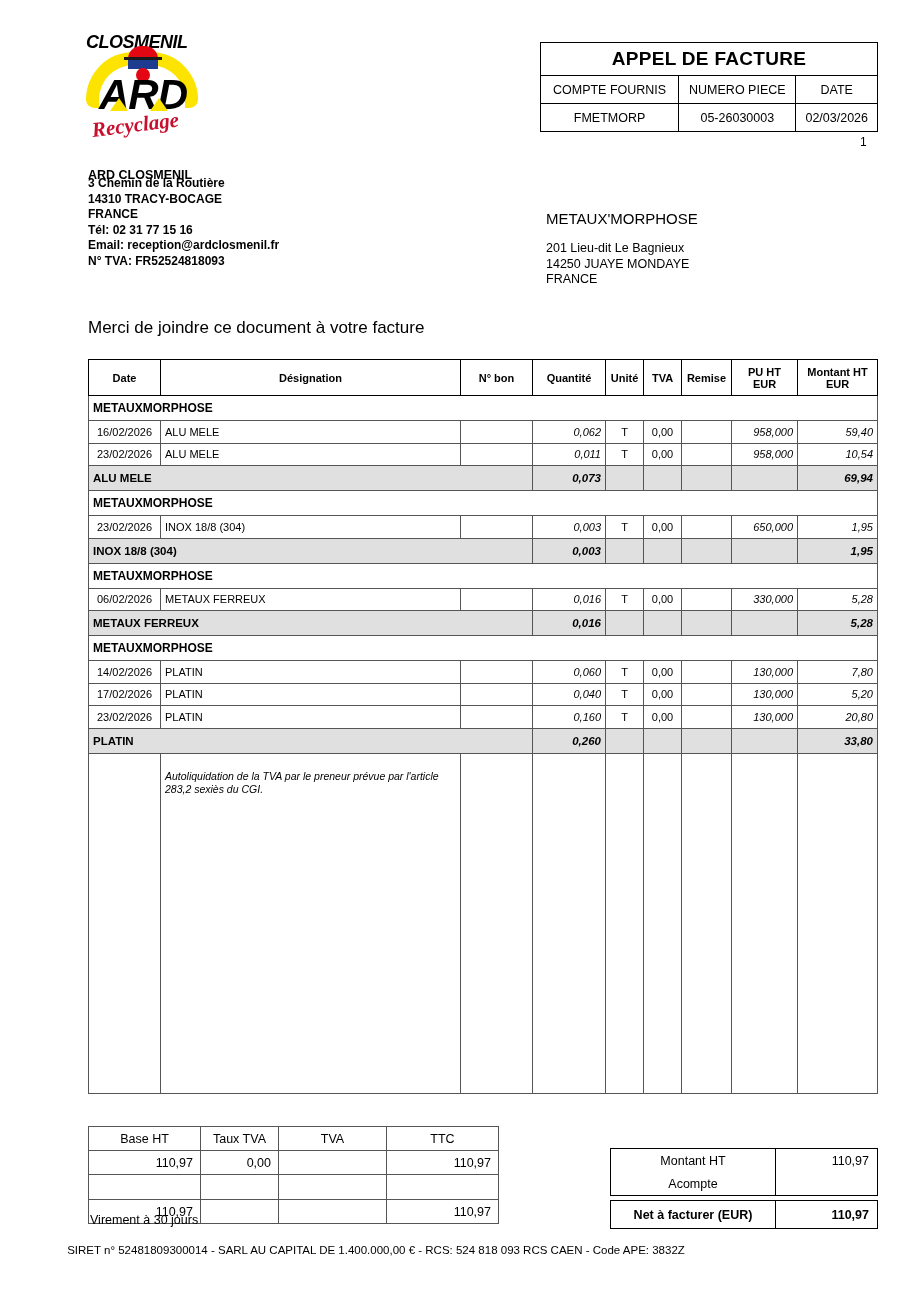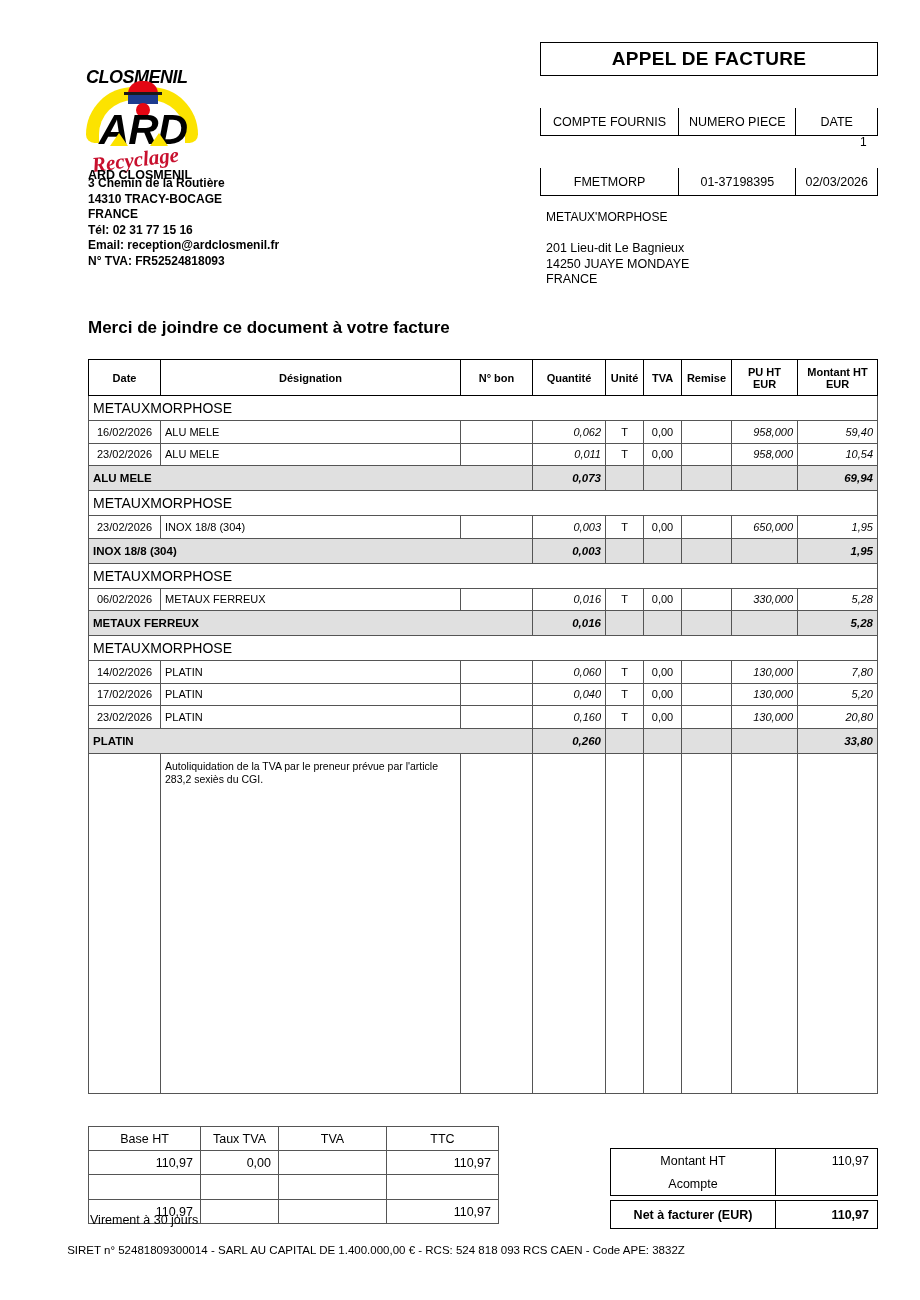--- a/index.html
+++ b/index.html
@@ -8,21 +8,21 @@
     width: 920px;
     height: 1300px;
     background: #ffffff;
     font-family: "Liberation Sans", sans-serif;
     color: #000000;
     position: relative;
     overflow: hidden;
   }
 
   
-  .logo-wrap { position: absolute; left: 78px; top: 30px; width: 130px; height: 115px; margin-top: 35px; }
+  .logo-wrap { position: absolute; left: 78px; top: 30px; width: 130px; height: 115px; }
   .logo-closmenil {
     position: absolute; left: 8px; top: 2px;
     font-size: 18px; font-weight: bold; font-style: italic;
     letter-spacing: -0.5px;
     font-family: "Liberation Sans", sans-serif;
   }
   .logo-arc {
     position: absolute; left: 8px; top: 22px; width: 112px; height: 62px;
     border: 13px solid #FCE300;
     border-radius: 56px 56px 10px 10px;
@@ -71,39 +71,39 @@
   .sender-name { position: absolute; left: 88px; top: 168px; font-size: 12.5px; font-weight: bold; }
   .sender-addr { position: absolute; left: 88px; top: 176px; font-size: 12px; font-weight: bold; line-height: 15.5px; }
 
   
   .hdr { position: absolute; left: 540px; top: 42px; width: 338px; }
   .hdr-title {
     border: 1.2px solid #000; height: 34px;
     display: flex; align-items: center; justify-content: center;
     font-size: 19px; font-weight: bold; letter-spacing: 0.3px;
   }
-  .hdr-table { display: flex; border: 1.2px solid #000; border-top: none; margin-top: 32px; }
+  .hdr-table { display: flex; border: 1.2px solid #000; border-top: none; }
   .hdr-table:last-of-type { border-top: none; }
   .hdr-cell {
     border-right: 1.2px solid #000; height: 27px;
     display: flex; align-items: center; justify-content: center;
     font-size: 12.5px;
   }
   .hdr-cell:last-child { border-right: none; }
   .hc1 { width: 139px; }
   .hc2 { width: 118px; }
   .hc3 { width: 81px; }
   .hdr-page { position: absolute; left: 860px; top: 135px; font-size: 12px; }
 
   
-  .cust-name { position: absolute; left: 546px; top: 210px; font-size: 12px; }
+  .cust-name { position: absolute; left: 546px; top: 210px; font-size: 15px; }
   .cust-addr { position: absolute; left: 546px; top: 241px; font-size: 12.5px; line-height: 15.5px; }
 
   
-  .doc-title { position: absolute; left: 88px; top: 318px; font-size: 17px; font-weight: bold; }
+  .doc-title { position: absolute; left: 88px; top: 318px; font-size: 17px; font-weight: normal; }
 
   
   .tbl { position: absolute; left: 88px; top: 359px; width: 789px;
          border-collapse: collapse; table-layout: fixed; }
   .tbl th, .tbl td {
     border: 1px solid #555; font-size: 11px; padding: 0 4px;
     vertical-align: middle;
   }
   .tbl thead th {
     border: 1.3px solid #000;
@@ -113,28 +113,28 @@
   .c-date   { width: 72px; }
   .c-desig  { width: 300px; }
   .c-bon    { width: 72px; }
   .c-qte    { width: 73px; }
   .c-unite  { width: 38px; }
   .c-tva    { width: 38px; }
   .c-rem    { width: 50px; }
   .c-pu     { width: 66px; }
   .c-mht    { width: 80px; }
 
-  tr.grp td { height: 25px; font-weight: normal; font-size: 14px; }
+  tr.grp td { height: 25px; font-weight: bold; font-size: 12px; }
   tr.item td { height: 22.5px; }
   tr.total td { height: 25px; background: #e0e0e0; font-weight: bold; font-size: 11.5px; }
   .ta-r { text-align: right; font-style: italic; }
   .ta-c { text-align: center; }
   .no-side { border-left: none; border-right: none; }
 
-  tr.noterow td { vertical-align: top; height: 340px; padding-top: 6px; }
+  tr.noterow td { vertical-align: top; height: 340px; padding-top: 16px; font-style: italic; }
   .note-txt { font-size: 10.5px; line-height: 13px; }
 
   
   .vat { position: absolute; left: 88px; top: 1126px; width: 410px;
          border-collapse: collapse; table-layout: fixed; padding-left: 32px; }
   .vat th, .vat td { border: 1px solid #555; font-size: 12.5px; padding: 0 7px; }
   .vat th { height: 24px; font-weight: normal; text-align: center; }
   .vat td { height: 24px; text-align: right; }
   .vat tr.spacer td { height: 25px; border-top: none; border-bottom: 1px solid #555; }
   .v1 { width: 112px; } .v2 { width: 78px; } .v3 { width: 108px; } .v4 { width: 112px; }
@@ -181,21 +181,21 @@
 
 <div class="hdr">
   <div class="hdr-title">APPEL DE FACTURE</div>
   <div class="hdr-table">
     <div class="hdr-cell hc1">COMPTE FOURNIS</div>
     <div class="hdr-cell hc2">NUMERO PIECE</div>
     <div class="hdr-cell hc3">DATE</div>
   </div>
   <div class="hdr-table">
     <div class="hdr-cell hc1">FMETMORP</div>
-    <div class="hdr-cell hc2">01-37198395</div>
+    <div class="hdr-cell hc2">05-26030003</div>
     <div class="hdr-cell hc3">02/03/2026</div>
   </div>
 </div>
 <div class="hdr-page">1</div>
 
 <div class="cust-name">METAUX'MORPHOSE</div>
 <div class="cust-addr" style="white-space: pre-line;">201 Lieu-dit Le Bagnieux
 14250 JUAYE MONDAYE
 FRANCE</div>
 

